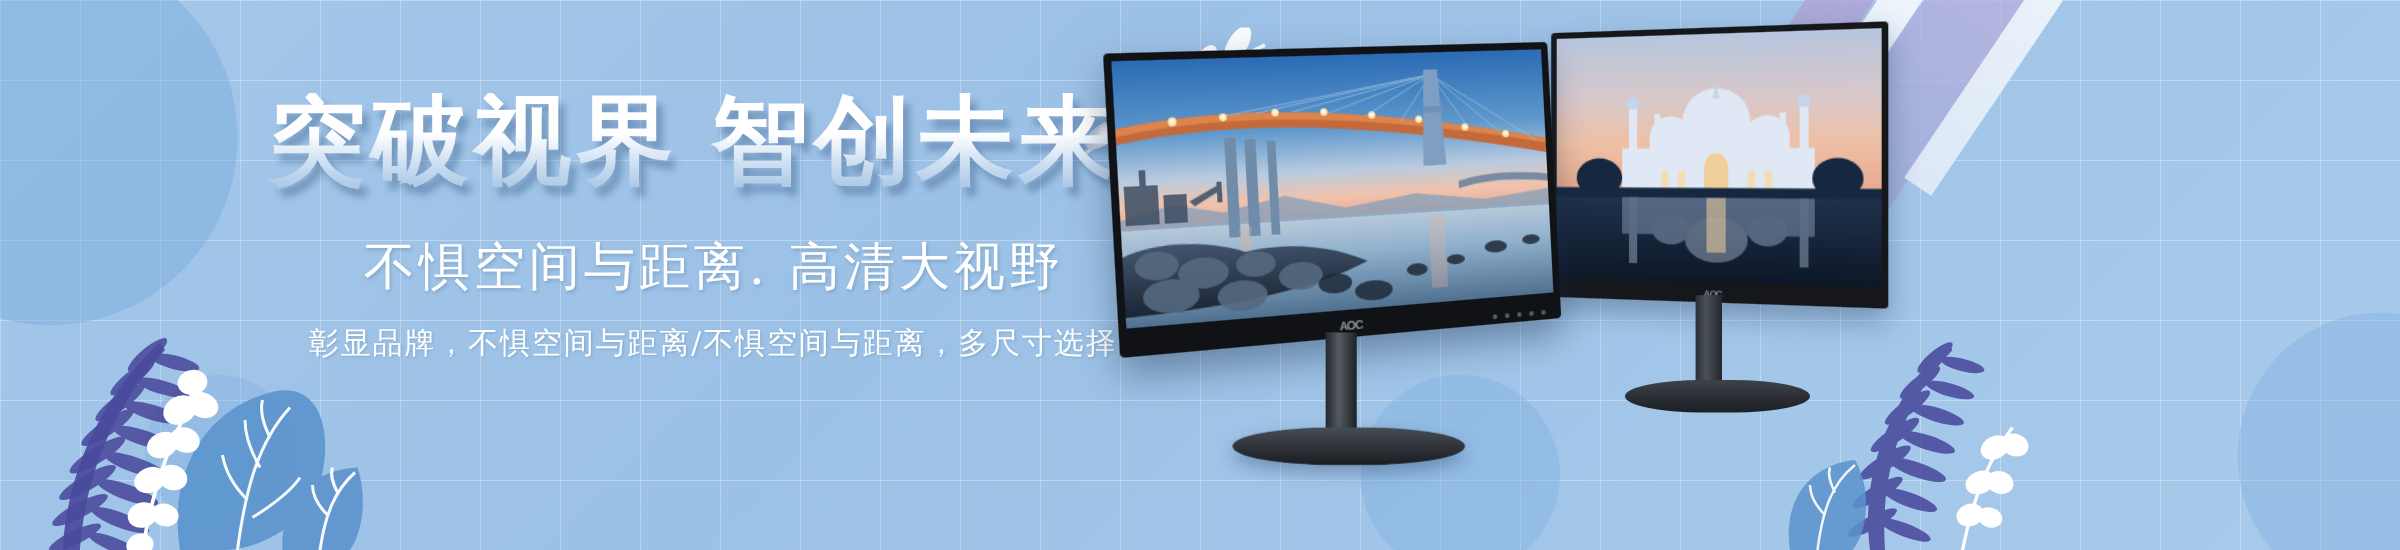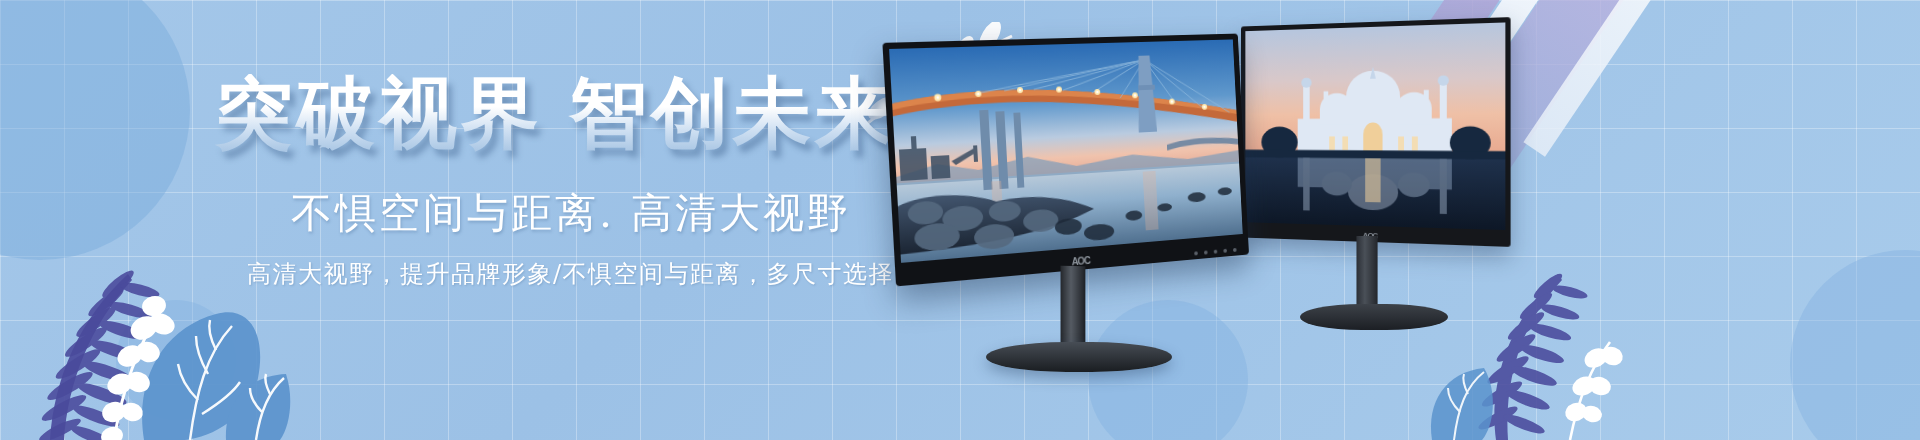--- a/index.html
+++ b/index.html
@@ -252,21 +252,21 @@
       <ellipse cx="192" cy="190" rx="12" ry="9" transform="rotate(-24 192 190)"></ellipse>
       <ellipse cx="208" cy="190" rx="11" ry="9" transform="rotate(18 208 190)"></ellipse>
       <ellipse cx="184" cy="216" rx="11" ry="9" transform="rotate(-20 184 216)"></ellipse>
       <ellipse cx="200" cy="218" rx="10" ry="8" transform="rotate(16 200 218)"></ellipse>
     </g>
   </svg>
 
   <div class="text-block">
     <div class="headline"><span>突破视界</span><span class="gap"></span><span>智创未来</span></div>
     <div class="subtitle">不惧空间与距离. 高清大视野</div>
-    <div class="tagline">高清大视野，提升品牌形象/不惧空间与距离，多尺寸选择</div>
+    <div class="tagline">彰显品牌，不惧空间与距离/不惧空间与距离，多尺寸选择</div>
   </div>
 
   <div class="monitors">
 
     <div class="mon mon2">
       <div class="m2-bezel">
         <div class="m2-screen">
           <svg viewBox="0 0 270 200" preserveAspectRatio="none" style="width:100%;height:100%;display:block">
             <defs>
               <linearGradient id="m2sky" x1="0" y1="0" x2="0" y2="1">

